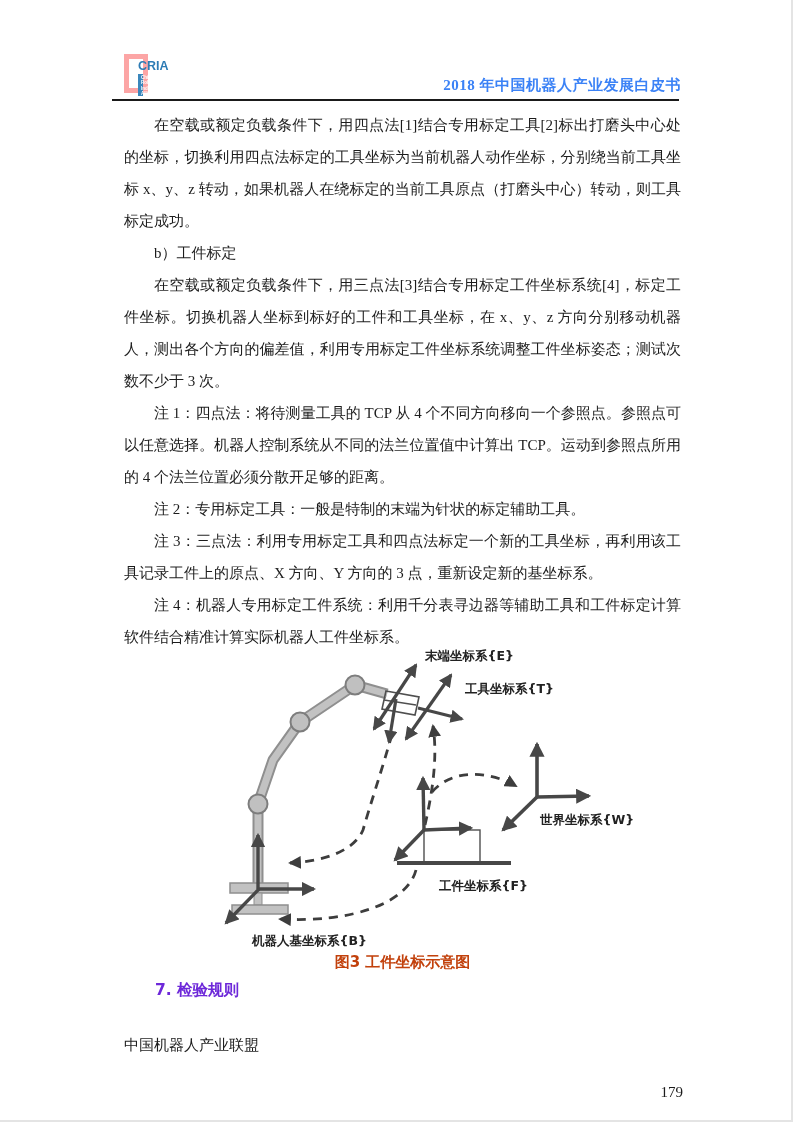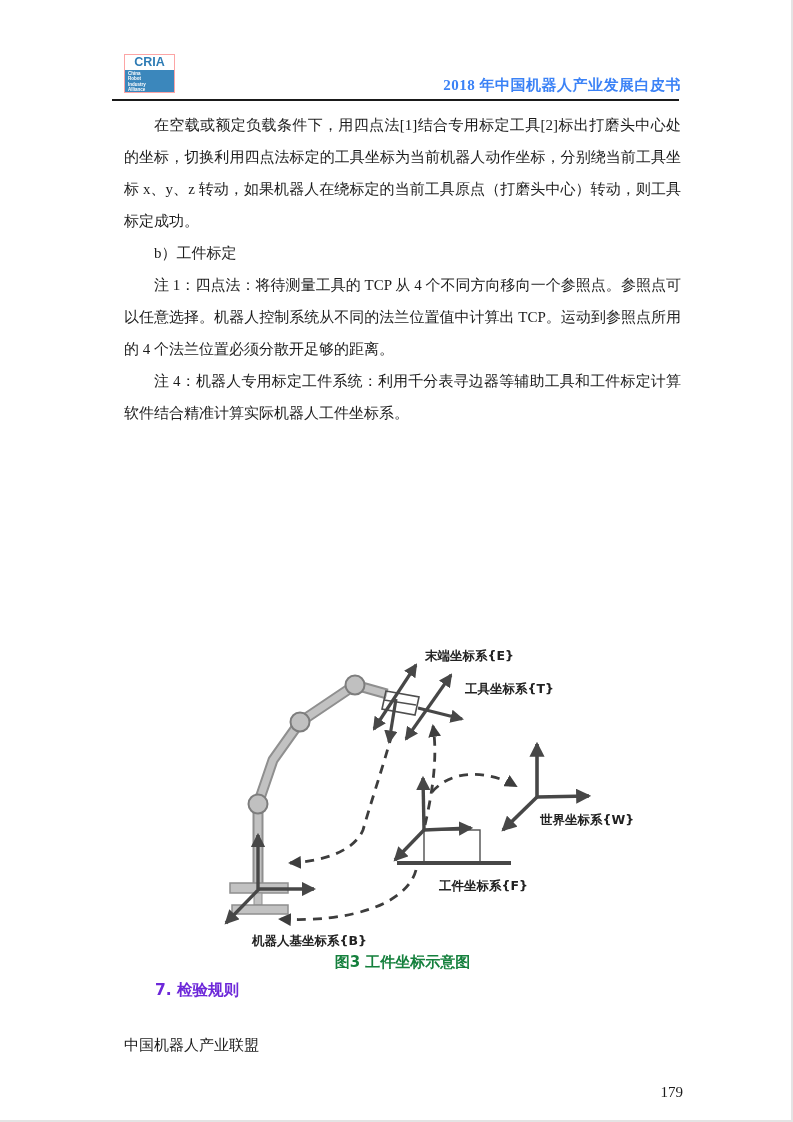--- a/index.html
+++ b/index.html
@@ -9,23 +9,24 @@
     background:#ffffff;
     border-right:2px solid #e4e4e4;
     border-bottom:2px solid #e4e4e4;
     box-sizing:border-box;
     overflow:hidden;
     font-family:"Liberation Serif","DejaVu Serif",serif;
     color:#1c1c1c;
   }
   
   .logo{
-    position:absolute;left:124px;top:54px;width:51px;height:39px;
-    border:1px solid #fca5a5;box-sizing:border-box;background:#ffffff;
+    position:absolute;left:124px;top:54px;width:24px;height:39px;
+    border:5px solid #fca5a5;box-sizing:border-box;background:#ffffff;
     font-family:"Liberation Sans","DejaVu Sans",sans-serif;
+    padding-left:9px;
   }
   .logo-acronym{
     height:15px;line-height:15px;text-align:center;
     color:#2e7cb5;font-weight:bold;font-size:12.5px;letter-spacing:0px;
     background:#ffffff;
   }
   .logo-body{
     height:22px;background:#3b87bc;color:#ffffff;
     font-size:4.5px;line-height:5.4px;padding:1px 0 0 3px;box-sizing:border-box;
     font-weight:bold;
@@ -46,21 +47,21 @@
   .content p{margin:0;text-indent:2em;}
   
   .figure-svg{position:absolute;left:185px;top:642px;}
   .lbl{
     font-family:"DejaVu Sans","Liberation Sans",sans-serif;
     font-size:12.5px;font-weight:bold;fill:#222222;
   }
   .fig-caption{
     position:absolute;left:124px;top:953px;width:557px;text-align:center;
     font-family:"DejaVu Sans","Liberation Sans",sans-serif;
-    font-size:15px;font-weight:bold;color:#15803d;
+    font-size:15px;font-weight:bold;color:#c2410c;
   }
   .section-heading{
     position:absolute;left:155px;top:980px;
     font-family:"DejaVu Sans","Liberation Sans",sans-serif;
     font-size:15.5px;font-weight:bold;color:#6d28d9;
   }
   
   .footer-org{position:absolute;left:124px;top:1036px;font-size:15px;}
   .footer-page{position:absolute;right:108px;top:1036px;font-size:15px;margin-top:48px;}
 </style>
@@ -77,21 +78,24 @@
       <div>Industry</div>
       <div>Alliance</div>
     </div>
   </div>
   <div class="doc-title">2018 年中国机器人产业发展白皮书</div>
   <div class="header-rule"></div>
 
   <div class="content">
     <p>在空载或额定负载条件下，用四点法[1]结合专用标定工具[2]标出打磨头中心处的坐标，切换利用四点法标定的工具坐标为当前机器人动作坐标，分别绕当前工具坐标 x、y、z 转动，如果机器人在绕标定的当前工具原点（打磨头中心）转动，则工具标定成功。</p>
     <p>b）工件标定</p>
+    <p>在空载或额定负载条件下，用三点法[3]结合专用标定工件坐标系统[4]，标定工件坐标。切换机器人坐标到标好的工件和工具坐标，在 x、y、z 方向分别移动机器人，测出各个方向的偏差值，利用专用标定工件坐标系统调整工件坐标姿态；测试次数不少于 3 次。</p>
     <p>注 1：四点法：将待测量工具的 TCP 从 4 个不同方向移向一个参照点。参照点可以任意选择。机器人控制系统从不同的法兰位置值中计算出 TCP。运动到参照点所用的 4 个法兰位置必须分散开足够的距离。</p>
+    <p>注 2：专用标定工具：一般是特制的末端为针状的标定辅助工具。</p>
+    <p>注 3：三点法：利用专用标定工具和四点法标定一个新的工具坐标，再利用该工具记录工件上的原点、X 方向、Y 方向的 3 点，重新设定新的基坐标系。</p>
     <p>注 4：机器人专用标定工件系统：利用千分表寻边器等辅助工具和工件标定计算软件结合精准计算实际机器人工件坐标系。</p>
   </div>
 
   <svg class="figure-svg" width="480" height="312" viewBox="0 0 480 312">
     <defs>
       <marker id="ah" viewBox="0 0 10 10" refX="8.5" refY="5" markerWidth="4.2" markerHeight="4.2" orient="auto-start-reverse" markerUnits="strokeWidth">
         <path d="M0,0 L10,5 L0,10 z" fill="#474747"></path>
       </marker>
       <marker id="ahd" viewBox="0 0 10 10" refX="8.5" refY="5" markerWidth="4.6" markerHeight="4.6" orient="auto-start-reverse" markerUnits="strokeWidth">
         <path d="M0,0 L10,5 L0,10 z" fill="#3d3d3d"></path>

